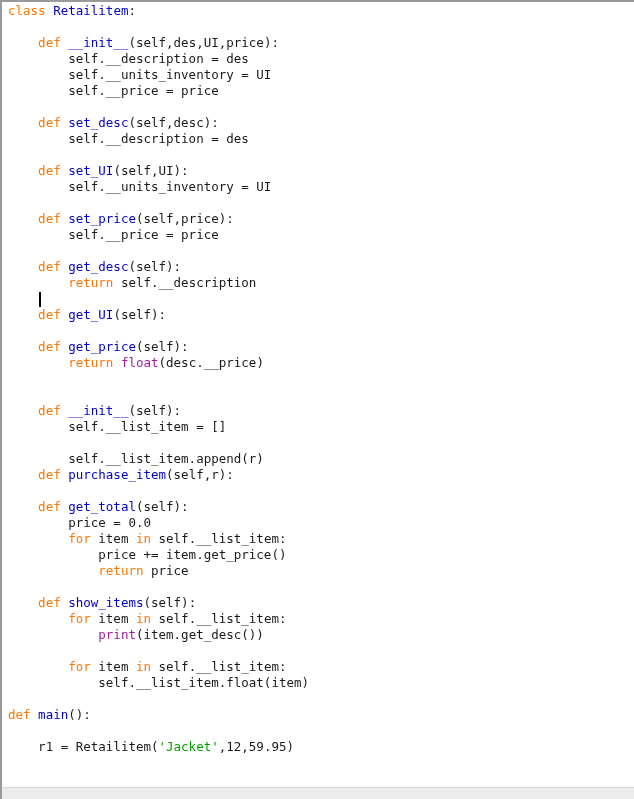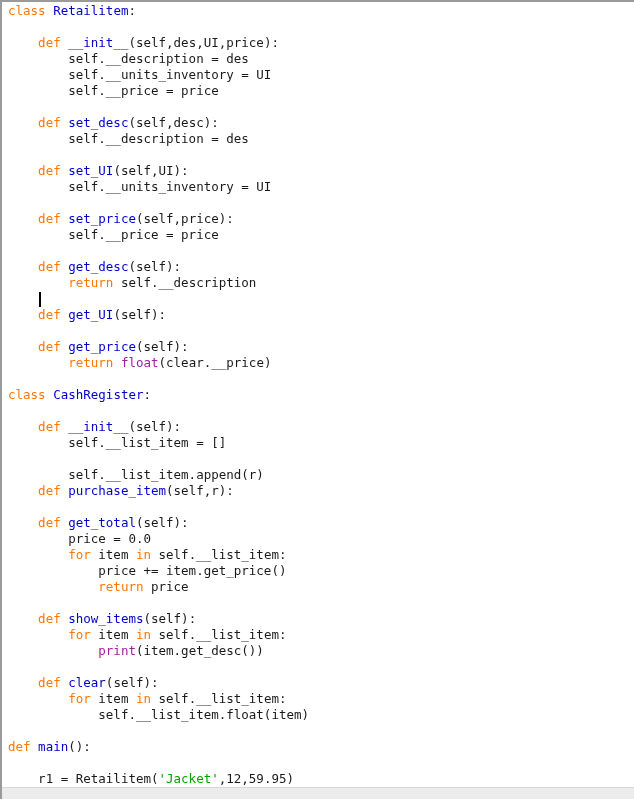--- a/index.html
+++ b/index.html
@@ -106,41 +106,39 @@
         <div class="code-line">&nbsp;</div>
         <div class="code-line"><span class="tok-plain" style="color: rgb(26, 26, 26);">    </span><span class="tok-kw" style="color: rgb(255, 119, 0);">def</span><span class="tok-plain" style="color: rgb(26, 26, 26);"> </span><span class="tok-def" style="color: rgb(0, 0, 204);">set_price</span><span class="tok-plain" style="color: rgb(26, 26, 26);">(self,price):</span></div>
         <div class="code-line"><span class="tok-plain" style="color: rgb(26, 26, 26);">        self.__price = price</span></div>
         <div class="code-line">&nbsp;</div>
         <div class="code-line"><span class="tok-plain" style="color: rgb(26, 26, 26);">    </span><span class="tok-kw" style="color: rgb(255, 119, 0);">def</span><span class="tok-plain" style="color: rgb(26, 26, 26);"> </span><span class="tok-def" style="color: rgb(0, 0, 204);">get_desc</span><span class="tok-plain" style="color: rgb(26, 26, 26);">(self):</span></div>
         <div class="code-line"><span class="tok-plain" style="color: rgb(26, 26, 26);">        </span><span class="tok-kw" style="color: rgb(255, 119, 0);">return</span><span class="tok-plain" style="color: rgb(26, 26, 26);"> self.__description</span></div>
         <div class="code-line">&nbsp;</div>
         <div class="code-line"><span class="tok-plain" style="color: rgb(26, 26, 26);">    </span><span class="tok-kw" style="color: rgb(255, 119, 0);">def</span><span class="tok-plain" style="color: rgb(26, 26, 26);"> </span><span class="tok-def" style="color: rgb(0, 0, 204);">get_UI</span><span class="tok-plain" style="color: rgb(26, 26, 26);">(self):</span></div>
         <div class="code-line">&nbsp;</div>
         <div class="code-line"><span class="tok-plain" style="color: rgb(26, 26, 26);">    </span><span class="tok-kw" style="color: rgb(255, 119, 0);">def</span><span class="tok-plain" style="color: rgb(26, 26, 26);"> </span><span class="tok-def" style="color: rgb(0, 0, 204);">get_price</span><span class="tok-plain" style="color: rgb(26, 26, 26);">(self):</span></div>
-        <div class="code-line"><span class="tok-plain" style="color: rgb(26, 26, 26);">        </span><span class="tok-kw" style="color: rgb(255, 119, 0);">return</span><span class="tok-plain" style="color: rgb(26, 26, 26);"> </span><span class="tok-builtin" style="color: rgb(160, 32, 160);">float</span><span class="tok-plain" style="color: rgb(26, 26, 26);">(clear.__price)</span></div>
+        <div class="code-line"><span class="tok-plain" style="color: rgb(26, 26, 26);">        </span><span class="tok-kw" style="color: rgb(255, 119, 0);">return</span><span class="tok-plain" style="color: rgb(26, 26, 26);"> </span><span class="tok-builtin" style="color: rgb(160, 32, 160);">float</span><span class="tok-plain" style="color: rgb(26, 26, 26);">(desc.__price)</span></div>
         <div class="code-line">&nbsp;</div>
-        <div class="code-line"><span class="tok-kw" style="color: rgb(255, 119, 0);">class</span><span class="tok-plain" style="color: rgb(26, 26, 26);"> </span><span class="tok-def" style="color: rgb(0, 0, 204);">CashRegister</span><span class="tok-plain" style="color: rgb(26, 26, 26);">:</span></div>
         <div class="code-line">&nbsp;</div>
         <div class="code-line"><span class="tok-plain" style="color: rgb(26, 26, 26);">    </span><span class="tok-kw" style="color: rgb(255, 119, 0);">def</span><span class="tok-plain" style="color: rgb(26, 26, 26);"> </span><span class="tok-def" style="color: rgb(0, 0, 204);">__init__</span><span class="tok-plain" style="color: rgb(26, 26, 26);">(self):</span></div>
         <div class="code-line"><span class="tok-plain" style="color: rgb(26, 26, 26);">        self.__list_item = []</span></div>
         <div class="code-line">&nbsp;</div>
         <div class="code-line"><span class="tok-plain" style="color: rgb(26, 26, 26);">        self.__list_item.append(r)</span></div>
         <div class="code-line"><span class="tok-plain" style="color: rgb(26, 26, 26);">    </span><span class="tok-kw" style="color: rgb(255, 119, 0);">def</span><span class="tok-plain" style="color: rgb(26, 26, 26);"> </span><span class="tok-def" style="color: rgb(0, 0, 204);">purchase_item</span><span class="tok-plain" style="color: rgb(26, 26, 26);">(self,r):</span></div>
         <div class="code-line">&nbsp;</div>
         <div class="code-line"><span class="tok-plain" style="color: rgb(26, 26, 26);">    </span><span class="tok-kw" style="color: rgb(255, 119, 0);">def</span><span class="tok-plain" style="color: rgb(26, 26, 26);"> </span><span class="tok-def" style="color: rgb(0, 0, 204);">get_total</span><span class="tok-plain" style="color: rgb(26, 26, 26);">(self):</span></div>
         <div class="code-line"><span class="tok-plain" style="color: rgb(26, 26, 26);">        price = 0.0</span></div>
         <div class="code-line"><span class="tok-plain" style="color: rgb(26, 26, 26);">        </span><span class="tok-kw" style="color: rgb(255, 119, 0);">for</span><span class="tok-plain" style="color: rgb(26, 26, 26);"> item </span><span class="tok-kw" style="color: rgb(255, 119, 0);">in</span><span class="tok-plain" style="color: rgb(26, 26, 26);"> self.__list_item:</span></div>
         <div class="code-line"><span class="tok-plain" style="color: rgb(26, 26, 26);">            price += item.get_price()</span></div>
         <div class="code-line"><span class="tok-plain" style="color: rgb(26, 26, 26);">            </span><span class="tok-kw" style="color: rgb(255, 119, 0);">return</span><span class="tok-plain" style="color: rgb(26, 26, 26);"> price</span></div>
         <div class="code-line">&nbsp;</div>
         <div class="code-line"><span class="tok-plain" style="color: rgb(26, 26, 26);">    </span><span class="tok-kw" style="color: rgb(255, 119, 0);">def</span><span class="tok-plain" style="color: rgb(26, 26, 26);"> </span><span class="tok-def" style="color: rgb(0, 0, 204);">show_items</span><span class="tok-plain" style="color: rgb(26, 26, 26);">(self):</span></div>
         <div class="code-line"><span class="tok-plain" style="color: rgb(26, 26, 26);">        </span><span class="tok-kw" style="color: rgb(255, 119, 0);">for</span><span class="tok-plain" style="color: rgb(26, 26, 26);"> item </span><span class="tok-kw" style="color: rgb(255, 119, 0);">in</span><span class="tok-plain" style="color: rgb(26, 26, 26);"> self.__list_item:</span></div>
         <div class="code-line"><span class="tok-plain" style="color: rgb(26, 26, 26);">            </span><span class="tok-builtin" style="color: rgb(160, 32, 160);">print</span><span class="tok-plain" style="color: rgb(26, 26, 26);">(item.get_desc())</span></div>
         <div class="code-line">&nbsp;</div>
-        <div class="code-line"><span class="tok-plain" style="color: rgb(26, 26, 26);">    </span><span class="tok-kw" style="color: rgb(255, 119, 0);">def</span><span class="tok-plain" style="color: rgb(26, 26, 26);"> </span><span class="tok-def" style="color: rgb(0, 0, 204);">clear</span><span class="tok-plain" style="color: rgb(26, 26, 26);">(self):</span></div>
         <div class="code-line"><span class="tok-plain" style="color: rgb(26, 26, 26);">        </span><span class="tok-kw" style="color: rgb(255, 119, 0);">for</span><span class="tok-plain" style="color: rgb(26, 26, 26);"> item </span><span class="tok-kw" style="color: rgb(255, 119, 0);">in</span><span class="tok-plain" style="color: rgb(26, 26, 26);"> self.__list_item:</span></div>
         <div class="code-line"><span class="tok-plain" style="color: rgb(26, 26, 26);">            self.__list_item.float(item)</span></div>
         <div class="code-line">&nbsp;</div>
         <div class="code-line"><span class="tok-kw" style="color: rgb(255, 119, 0);">def</span><span class="tok-plain" style="color: rgb(26, 26, 26);"> </span><span class="tok-def" style="color: rgb(0, 0, 204);">main</span><span class="tok-plain" style="color: rgb(26, 26, 26);">():</span></div>
         <div class="code-line">&nbsp;</div>
         <div class="code-line"><span class="tok-plain" style="color: rgb(26, 26, 26);">    r1 = Retailitem(</span><span class="tok-str" style="color: rgb(0, 160, 0);">'Jacket'</span><span class="tok-plain" style="color: rgb(26, 26, 26);">,12,59.95)</span></div>
       </div>
     <div id="text-caret" style="left: 37px; top: 290px; background: rgb(0, 0, 0);"></div>
   </div>
 

